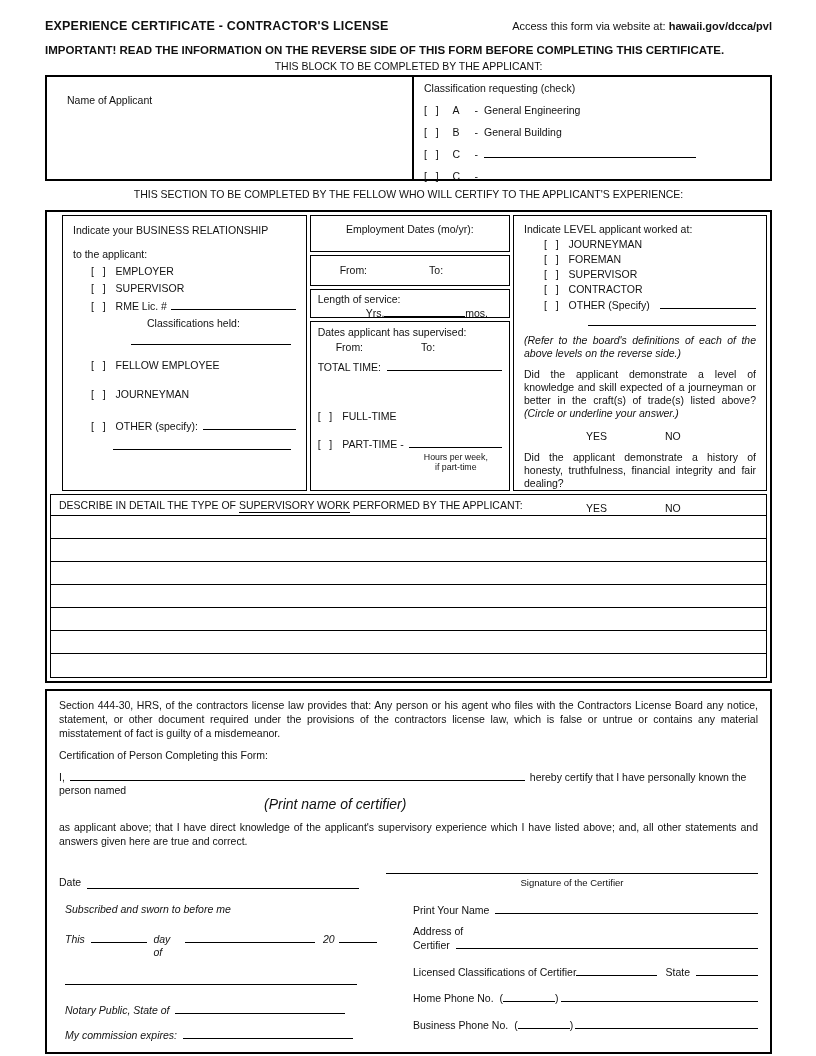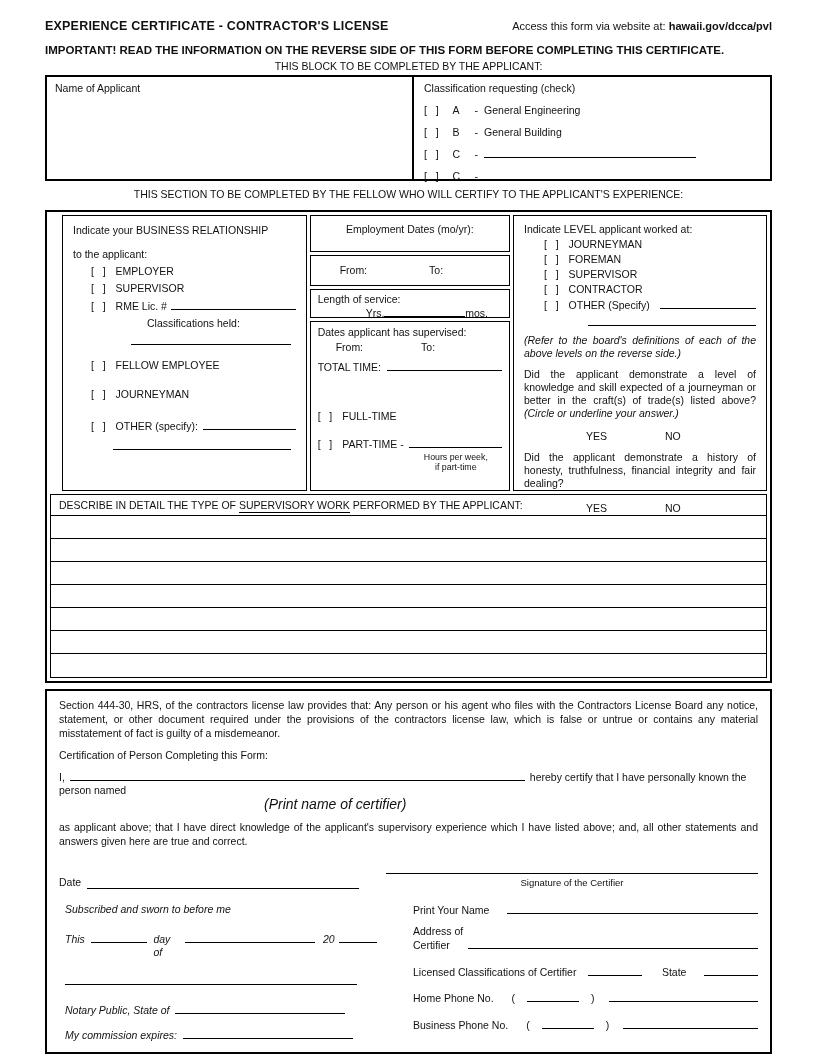--- a/index.html
+++ b/index.html
@@ -22,21 +22,21 @@
   
   .cb { white-space: pre; }
   .ln  { display: inline-block; height: 2px; border-bottom: 1px solid #000; vertical-align: baseline; }
   .row { display: flex; align-items: baseline; }
   .lnf { border-bottom: 1px solid #000; height: 11px; flex: 1; }
   .it  { font-style: italic; }
   .just { text-align: justify; }
 
   
   .app-box { border: 2px solid #000; height: 106px; display: flex; margin-top: 2px; }
-  .app-left { width: 365px; padding: 5px 8px; }
+  .app-left { width: 365px; padding: 5px 20px; margin-top: 12px; }
   .app-right { flex: 1; border-left: 2px solid #000; padding: 5px 10px; }
   .class-row { display: flex; align-items: baseline; margin-top: 9px; }
   .class-row .code { width: 22px; margin-left: 14px; }
   .class-row .dash { margin-right: 6px; }
   .class-row .ln { width: 212px; }
 
   
   .big-box { border: 2px solid #000; margin-top: 9px; padding: 3px; }
   .cols { display: flex; gap: 3px; height: 276px; padding-left: 12px; }
   .col { border: 1.5px solid #000; }
@@ -94,21 +94,21 @@
   .nleft { width: 318px; font-style: italic; padding-left: 6px; }
   .nright { flex: 1; margin-left: 36px; }
   .this-row { margin-top: 17px; }
   .this-row .ln1 { width: 62px; margin: 0 6px; }
   .this-row .ln2 { width: 142px; margin: 0 8px 0 6px; }
   .this-row .ln3 { width: 42px; margin-left: 4px; }
   .nleft .blankw { margin-top: 16px; border-bottom: 1px solid #000; height: 10px; width: 292px; }
   .notary-row { margin-top: 18px; } .comm-row { margin-top: 11px; }
   .notary-row .lnf, .comm-row .lnf { max-width: 170px; }
 
-  .nright .row { margin-top: 10px; gap: 12px; }
+  .nright .row { margin-top: 10px; }
   .nright .row:first-child { margin-top: 0; }
   .nright .lbl { margin-right: 6px; white-space: nowrap; }
   .addr1 { margin-top: 8px !important; }
   .addr2 { margin-top: 0 !important; }
   .lic-row .lnf.ent { flex: 1.3; }
   .state-ln { max-width: 62px; }
   .paren-ln { max-width: 52px; flex: 0 0 52px !important; }
 </style>
 </head>
 <body>

